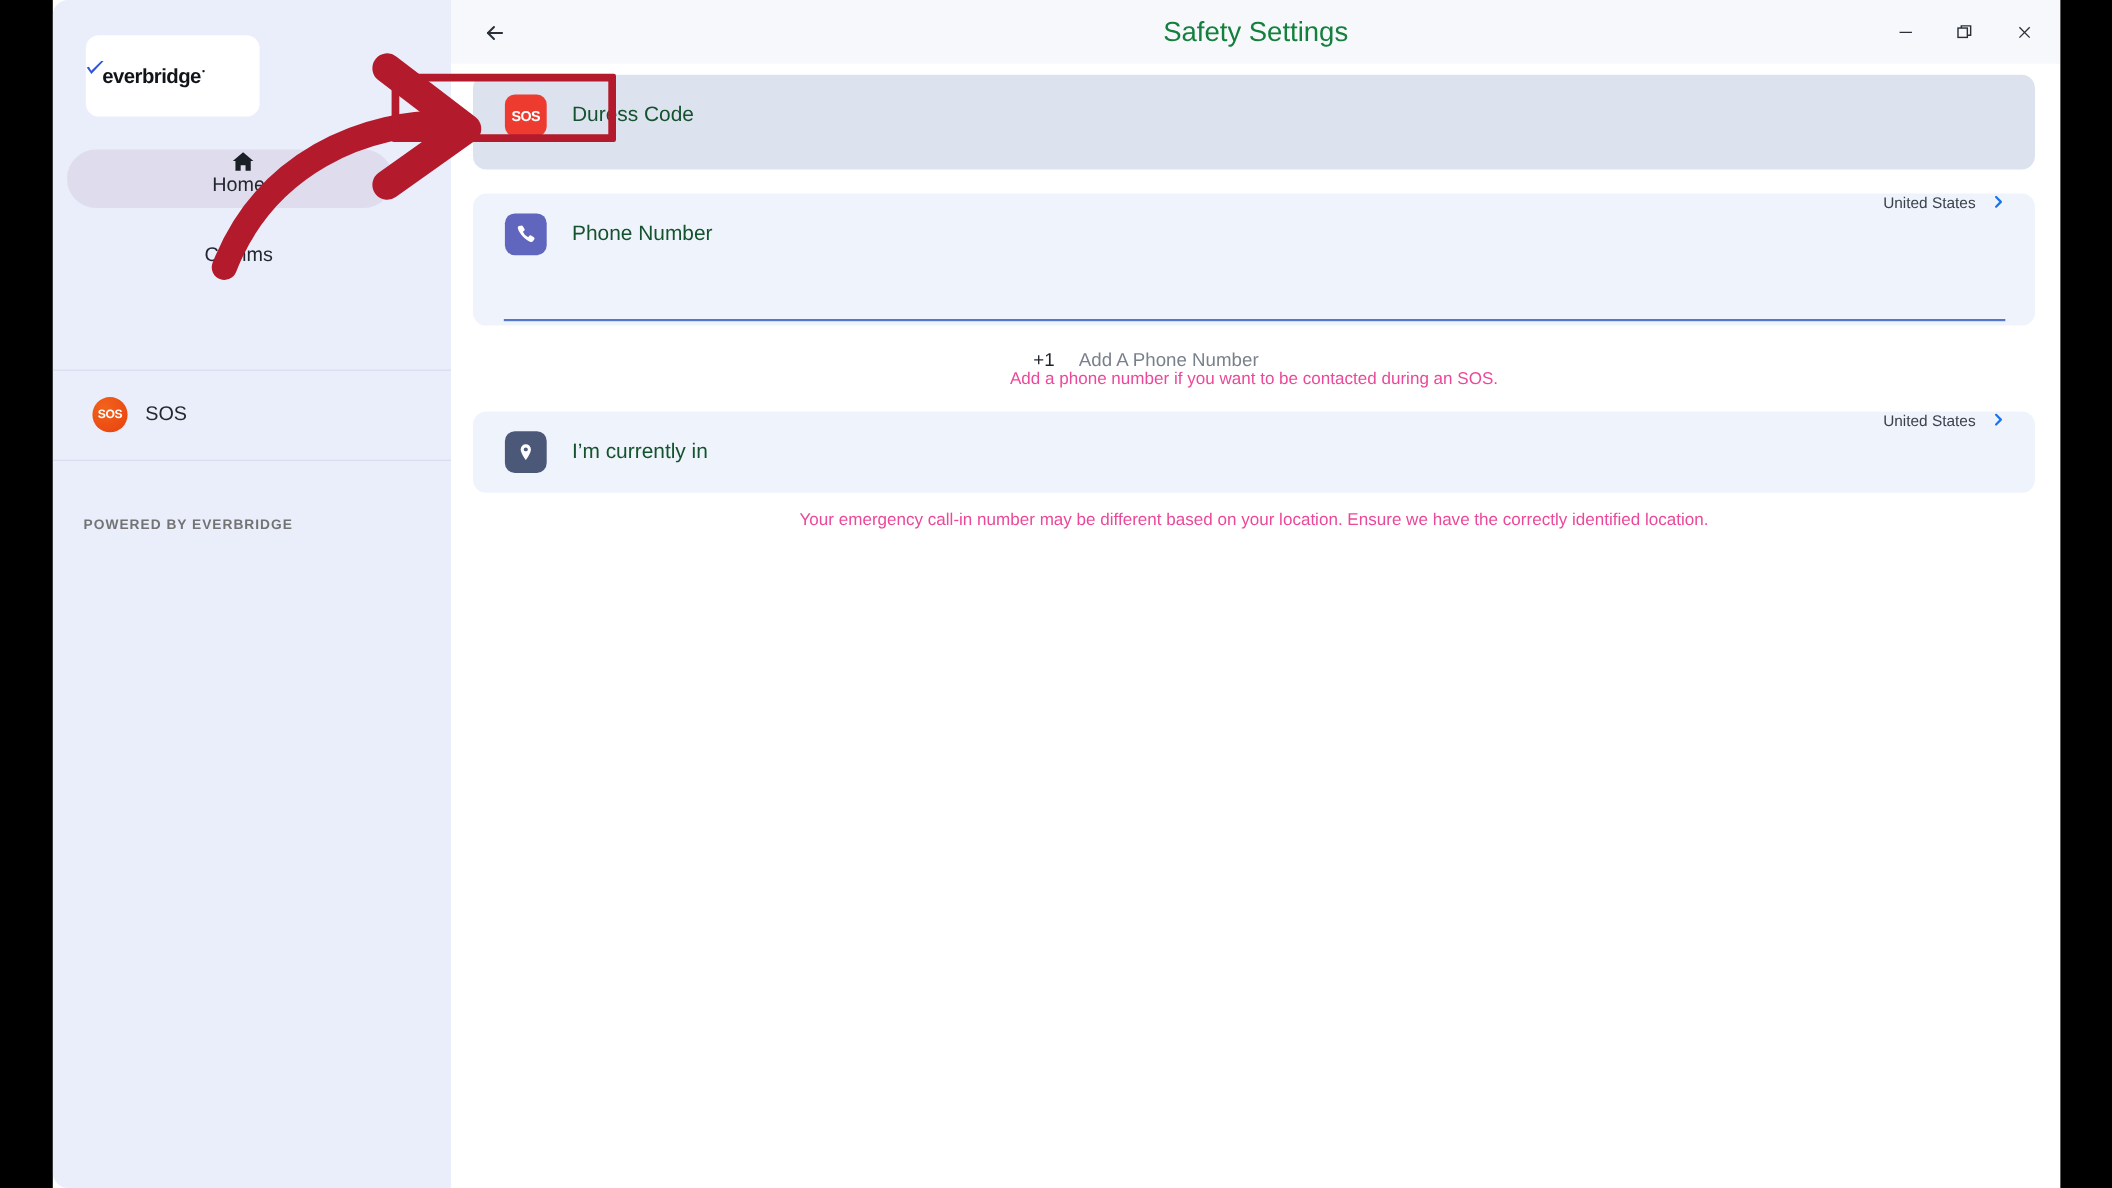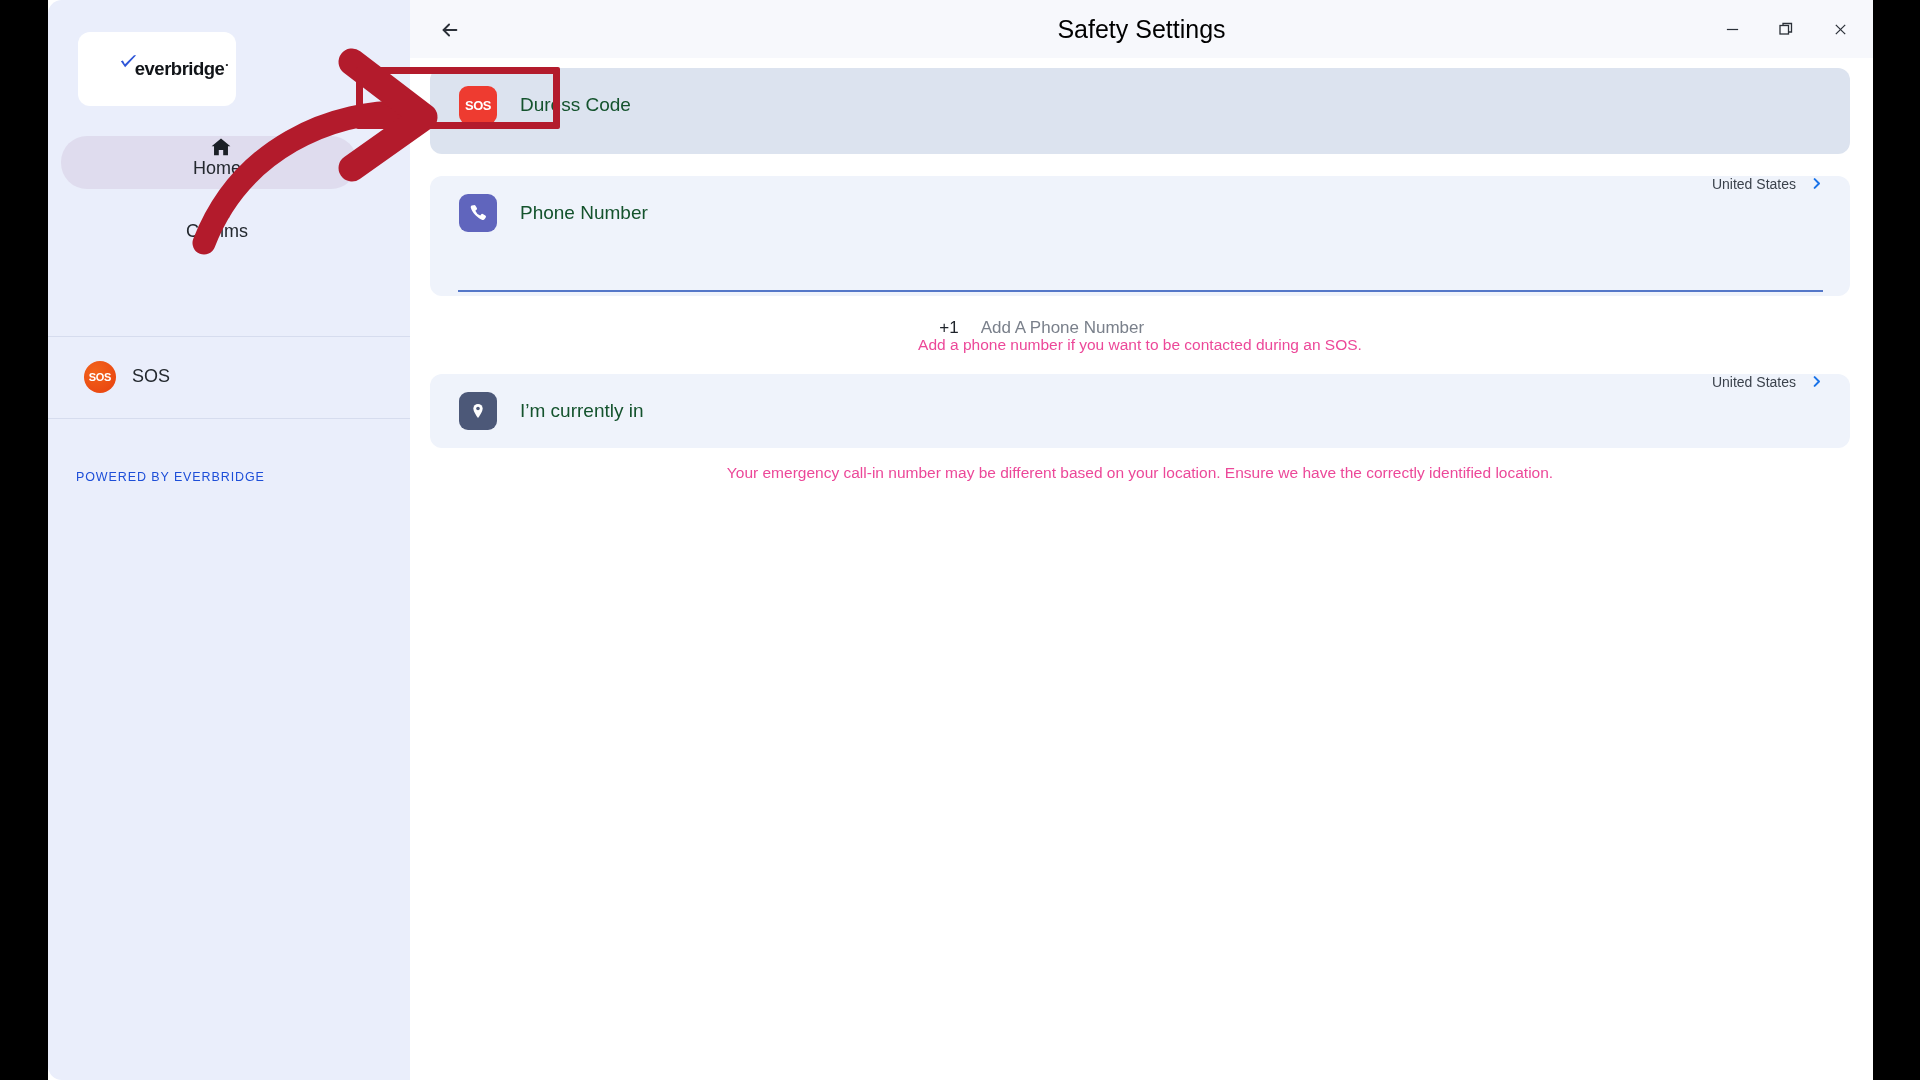--- a/index.html
+++ b/index.html
@@ -24,21 +24,21 @@
     left: 0; top: 0; width: 362px; height: 1080px;
     background: #eaeefb;
     border-top-left-radius: 14px;
     border-bottom-left-radius: 14px;
   }
   #logo-card {
     position: absolute;
     left: 30px; top: 32px; width: 158px; height: 74px;
     background: #ffffff;
     border-radius: 12px;
-    display: flex; align-items: center; justify-content: center; padding-left: 34px;
+    display: flex; align-items: center; 
   }
   .logo-wrap { display: flex; align-items: flex-start; }
   .logo-check { width: 17px; height: 16px; margin-right: -2px; margin-top: -3px; }
   .logo-text {
     font-size: 18.5px; font-weight: bold; color: #111418;
     letter-spacing: -0.5px;
   }
   .logo-tm { font-size: 8px; color: #111418; margin-left: 1px; margin-top: 2px; }
 
   .nav-item {
@@ -79,40 +79,40 @@
     display: flex; align-items: center; justify-content: center;
     color: #ffffff; font-size: 11px; font-weight: bold;
     letter-spacing: -0.3px;
   }
   #sidebar-divider-2 {
     position: absolute; left: 0; top: 418px; width: 362px; height: 1px;
     background: #d6dcee;
   }
   #powered-by {
     position: absolute; left: 28px; top: 470px;
-    font-size: 12.5px; font-weight: normal; color: #1d4ed8;
+    font-size: 12.5px; font-weight: bold; color: #737373;
     letter-spacing: 0.9px;
   }
 
   
   #titlebar {
     position: absolute;
     left: 362px; top: 0; width: 1463px; height: 58px;
     background: #f7f8fc;
   }
   #back-button {
     position: absolute; left: 22px; top: 12px;
     width: 36px; height: 36px;
     display: flex; align-items: center; justify-content: center;
     cursor: pointer; color: #2b3038;
   }
   #window-title {
     position: absolute; left: 0; top: 0; width: 1463px; height: 58px;
     display: flex; align-items: center; justify-content: center;
-    font-size: 25px; color: #000000;
+    font-size: 25px; color: #15803d;
   }
   .win-ctrl {
     position: absolute; top: 10px;
     width: 42px; height: 38px;
     display: flex; align-items: center; justify-content: center;
     cursor: pointer; color: #2b3038;
   }
   #win-minimize { right: 120px; }
   #win-maximize { right: 66px; }
   #win-close { right: 12px; }

